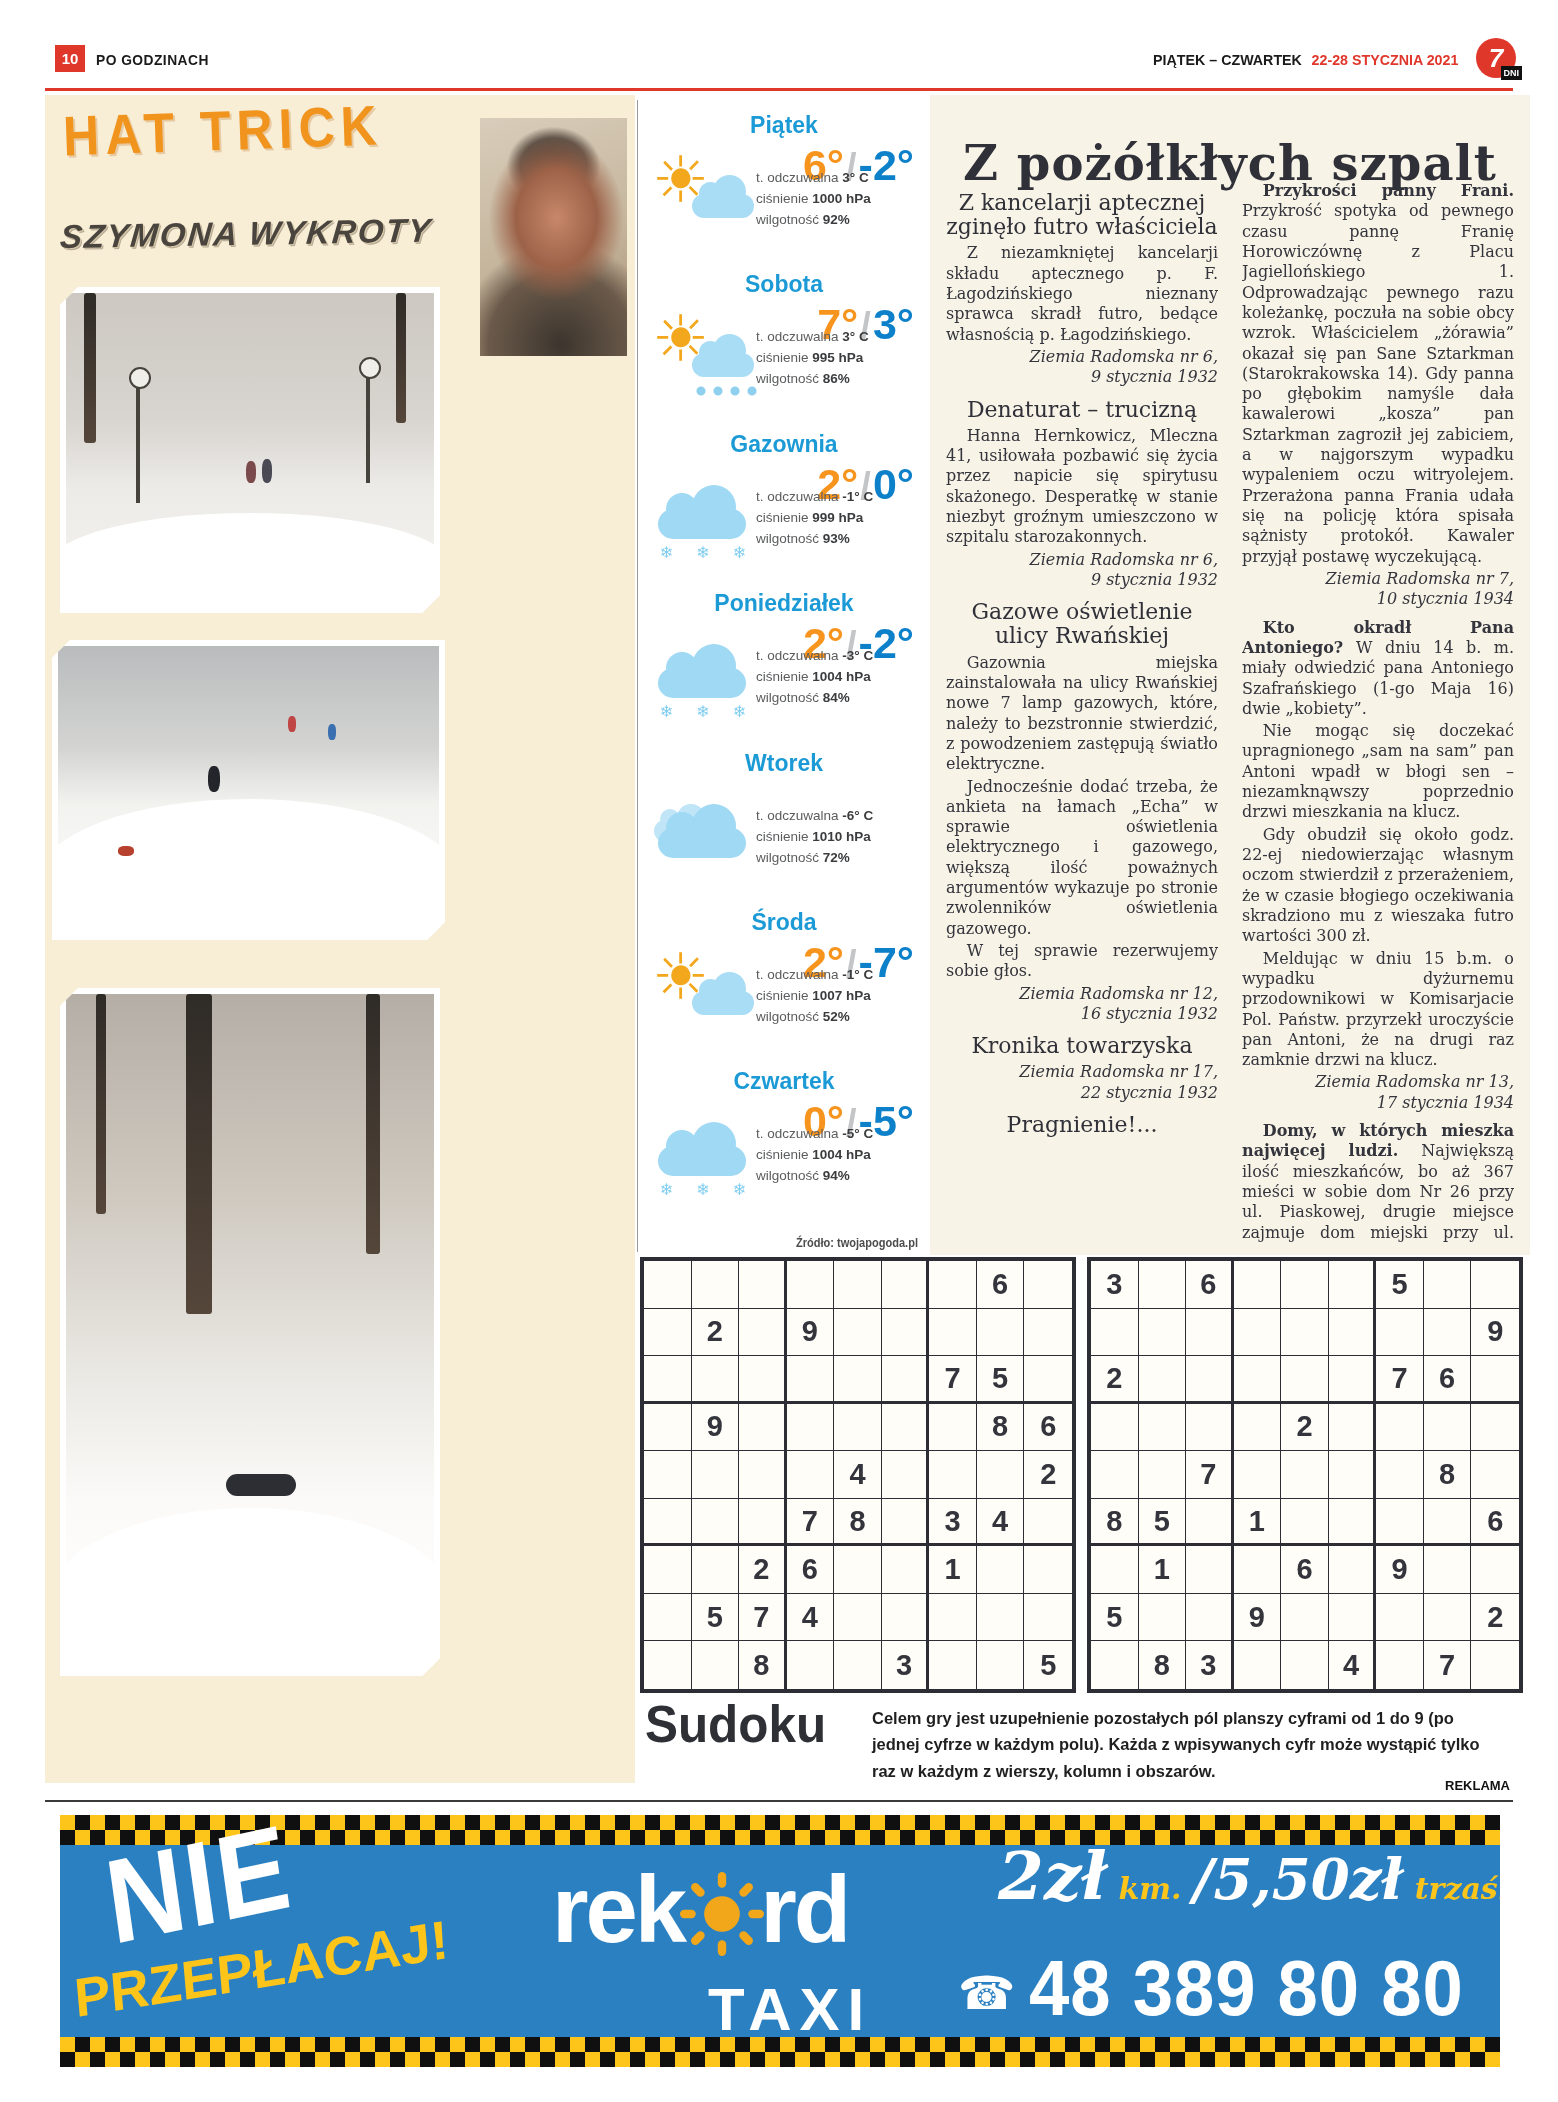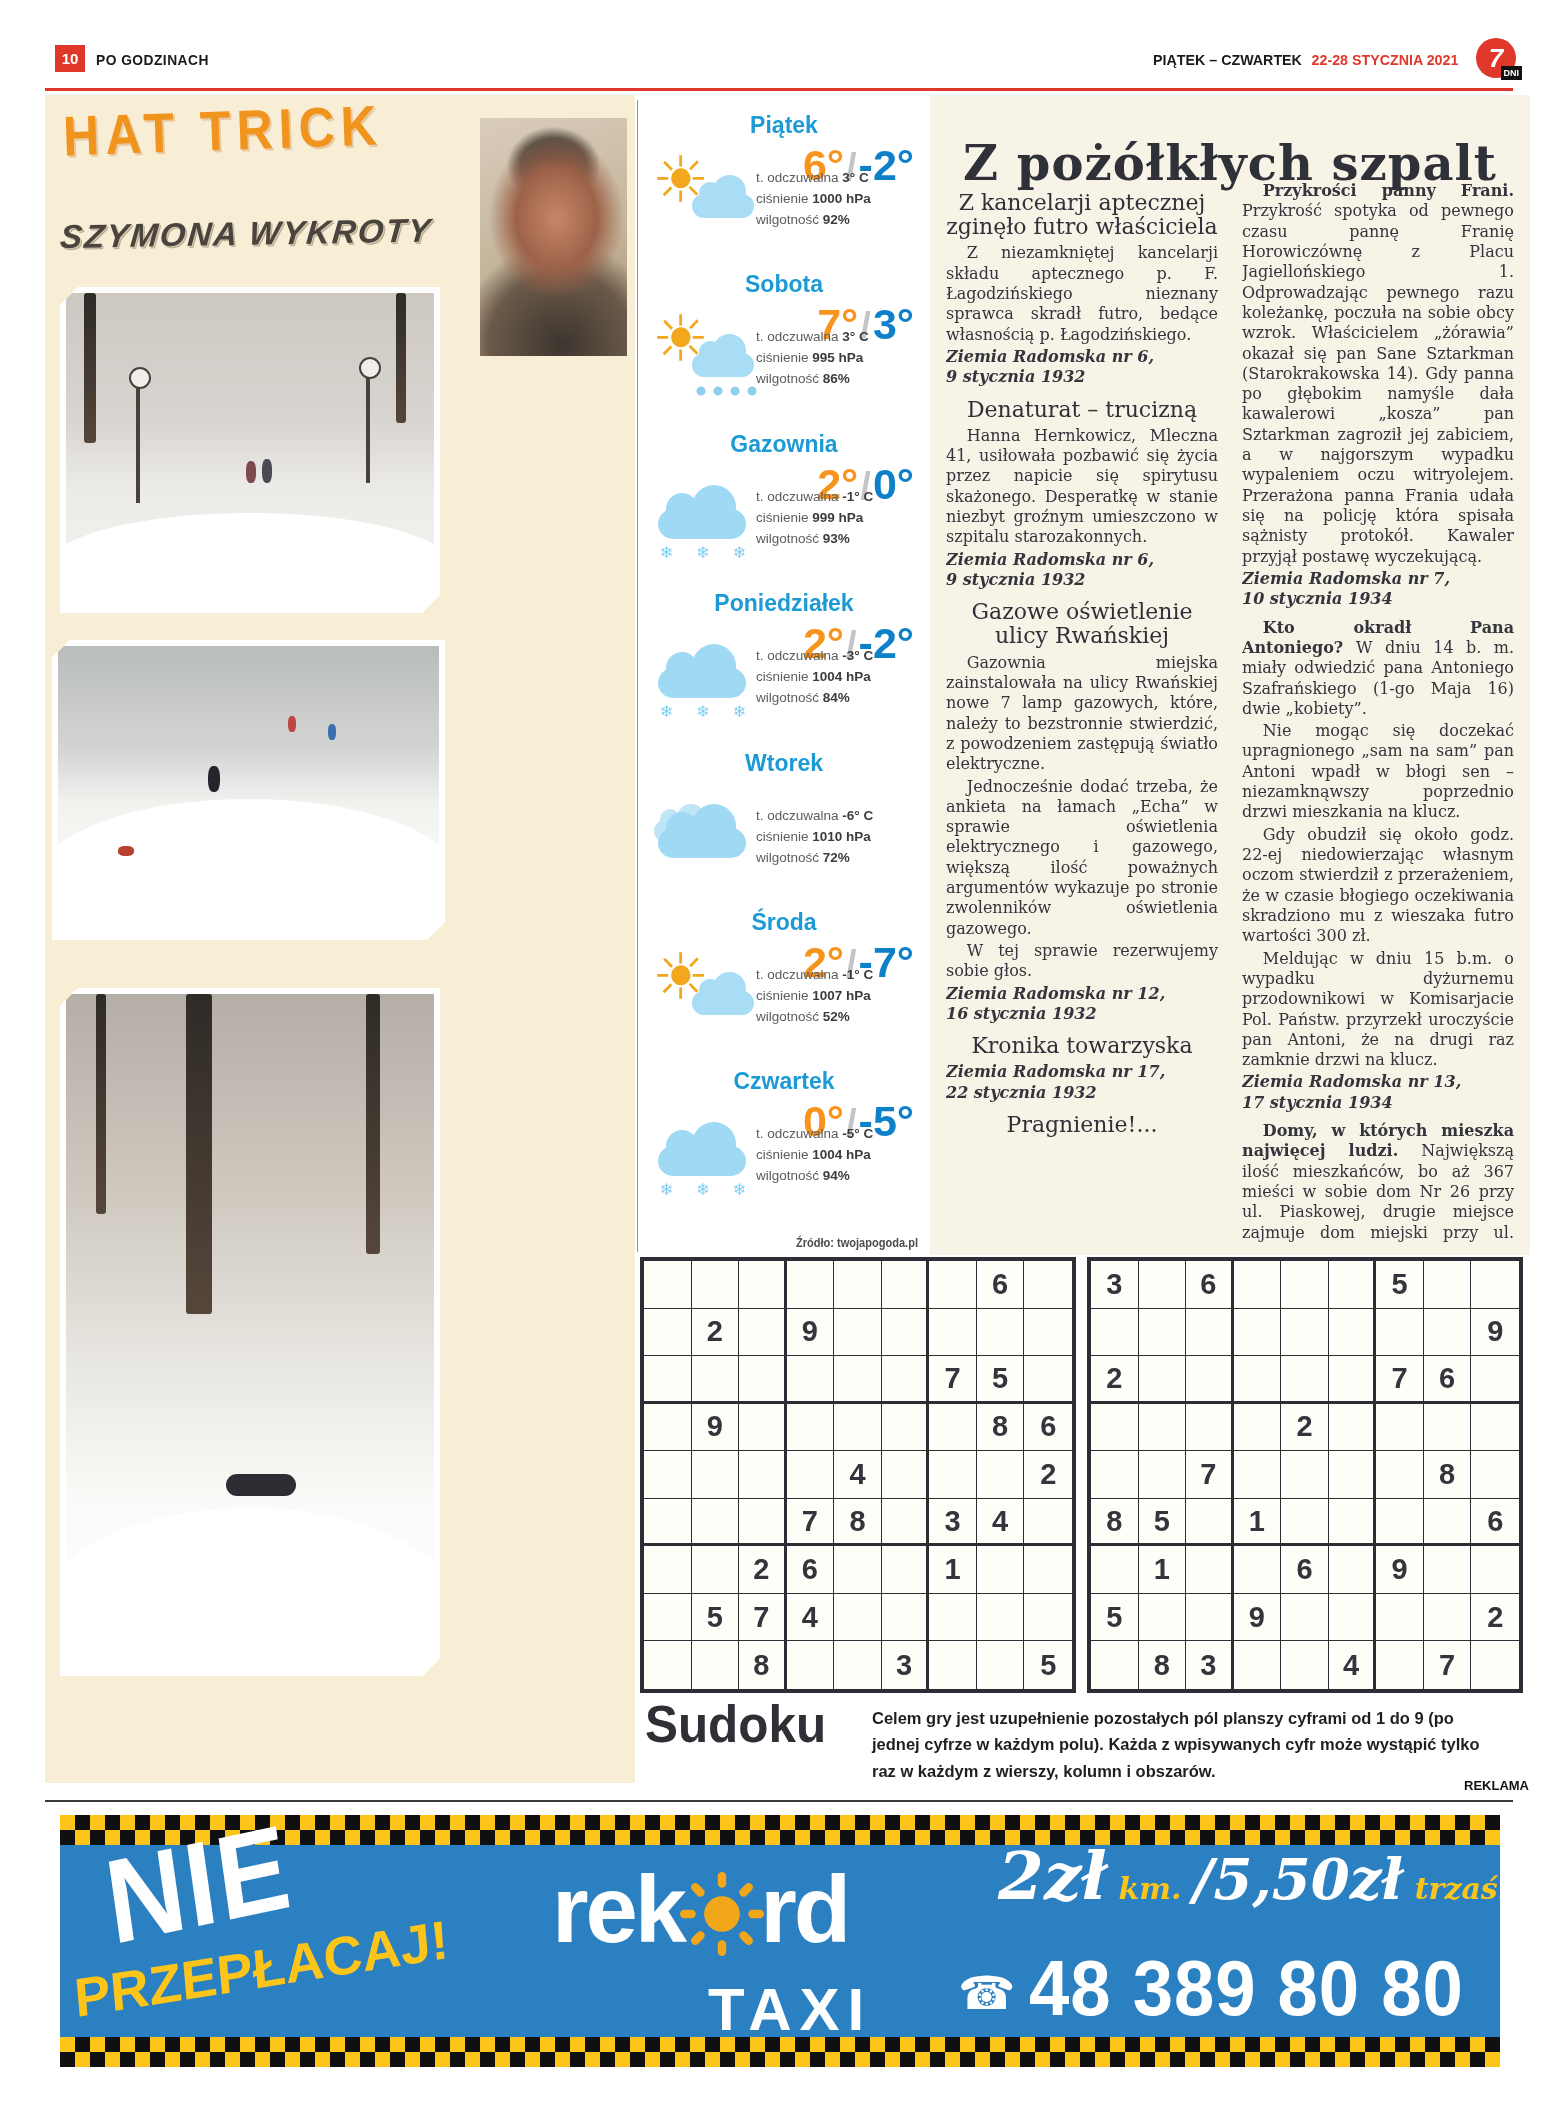--- a/index.html
+++ b/index.html
@@ -87,41 +87,41 @@
   
   .article{position:absolute;left:930px;top:95px;width:600px;height:1160px;background:#f8f3e7;}
   .article-title{position:absolute;left:0;top:8px;width:100%;text-align:center;
                  font:700 48px "DejaVu Serif",serif;color:#2f3038;letter-spacing:1px;margin-top:32px;}
   .art-col{position:absolute;top:86px;width:272px;height:1062px;overflow:hidden;
            font:16px/1.27 "DejaVu Serif",serif;color:#33343c;text-align:justify;}
   .art-col-0{left:16px;}
   .art-col-1{left:312px;}
   .art-col h3{margin:10px 0 4px;text-align:center;font:400 22px/1.1 "DejaVu Serif",serif;color:#2f3038;}
   .art-col p{margin:0 0 2px;text-indent:1.3em;}
-  .art-col p.attr{margin:2px 0 8px;text-indent:0;text-align:left;font-weight:700;font-style:italic;}
+  .art-col p.attr{margin:2px 0 8px;text-indent:0;text-align:right;font-weight:400;font-style:italic;}
   .art-col p b{font-weight:700;}
 
   
   .sudoku-grid{position:absolute;top:1257px;width:436px;height:436px;background:#fffdf8;
                border:4px solid #2d2e35;display:grid;grid-template-columns:repeat(9,1fr);grid-template-rows:repeat(9,1fr);}
   .sudoku-0{left:640px;}
   .sudoku-1{left:1087px;}
   .su-cell{border-right:1px solid #2d2e35;border-bottom:1px solid #2d2e35;display:flex;
            align-items:center;justify-content:center;font:700 29px "Liberation Sans",sans-serif;color:#33343c;}
   .su-cell.tr{border-right-width:3px;}
   .su-cell.tb{border-bottom-width:3px;}
   .su-cell.nr{border-right:none;}
   .su-cell.nb{border-bottom:none;}
   .sudoku-label{position:absolute;left:645px;top:1694px;font:700 52px "Liberation Sans",sans-serif;
                 color:#2f3036;transform:scaleX(.95);transform-origin:left;}
   .sudoku-instr{position:absolute;left:872px;top:1706px;width:652px;
                 font:700 17px/1.55 "Liberation Sans",sans-serif;color:#1f1f1f;transform:scaleX(.97);transform-origin:left;}
 
   
-  .reklama-label{position:absolute;right:29px;top:1778px;font:700 13px "Liberation Sans",sans-serif;color:#111;}
+  .reklama-label{position:absolute;right:48px;top:1778px;font:700 13px "Liberation Sans",sans-serif;color:#111;}
   .reklama-rule{position:absolute;left:45px;top:1800px;width:1468px;height:2px;background:#3a3a3a;}
   .ad{position:absolute;left:60px;top:1815px;width:1440px;height:252px;background:#2b80c2;overflow:hidden;}
   .checker{position:absolute;left:0;right:0;height:30px;background-color:#fdc51a;
            background-image:linear-gradient(45deg,#101010 25%,transparent 25%,transparent 75%,#101010 75%),
                             linear-gradient(45deg,#101010 25%,transparent 25%,transparent 75%,#101010 75%);
            background-size:30px 30px;background-position:0 0,15px 15px;}
   .checker.top{top:0;} .checker.bottom{bottom:0;}
   .ad-nie{position:absolute;left:38px;top:20px;font:800 108px "Liberation Sans",sans-serif;color:#fff;
           transform:rotate(-12deg) skewX(-4deg) scaleY(1.1);transform-origin:left top;letter-spacing:2px;}
   .ad-prze{position:absolute;left:12px;top:152px;font:800 54px "Liberation Sans",sans-serif;color:#fdc51a;

